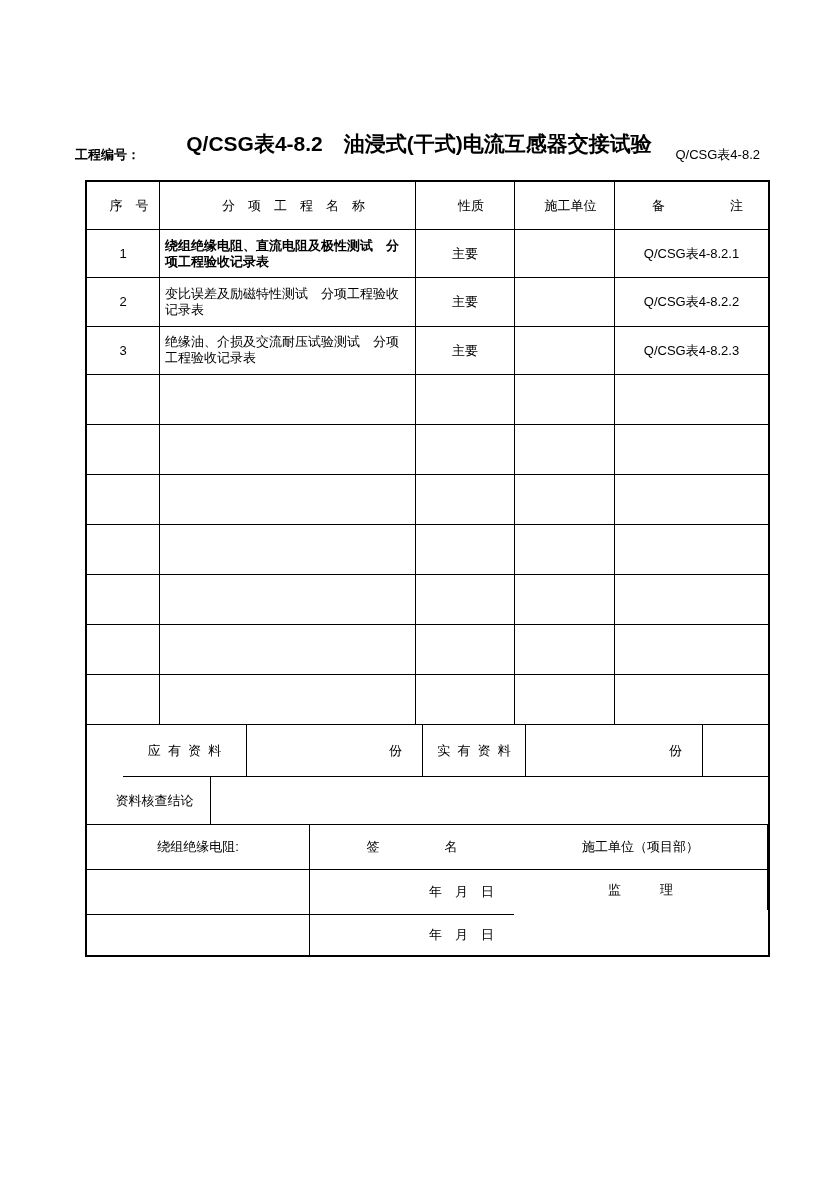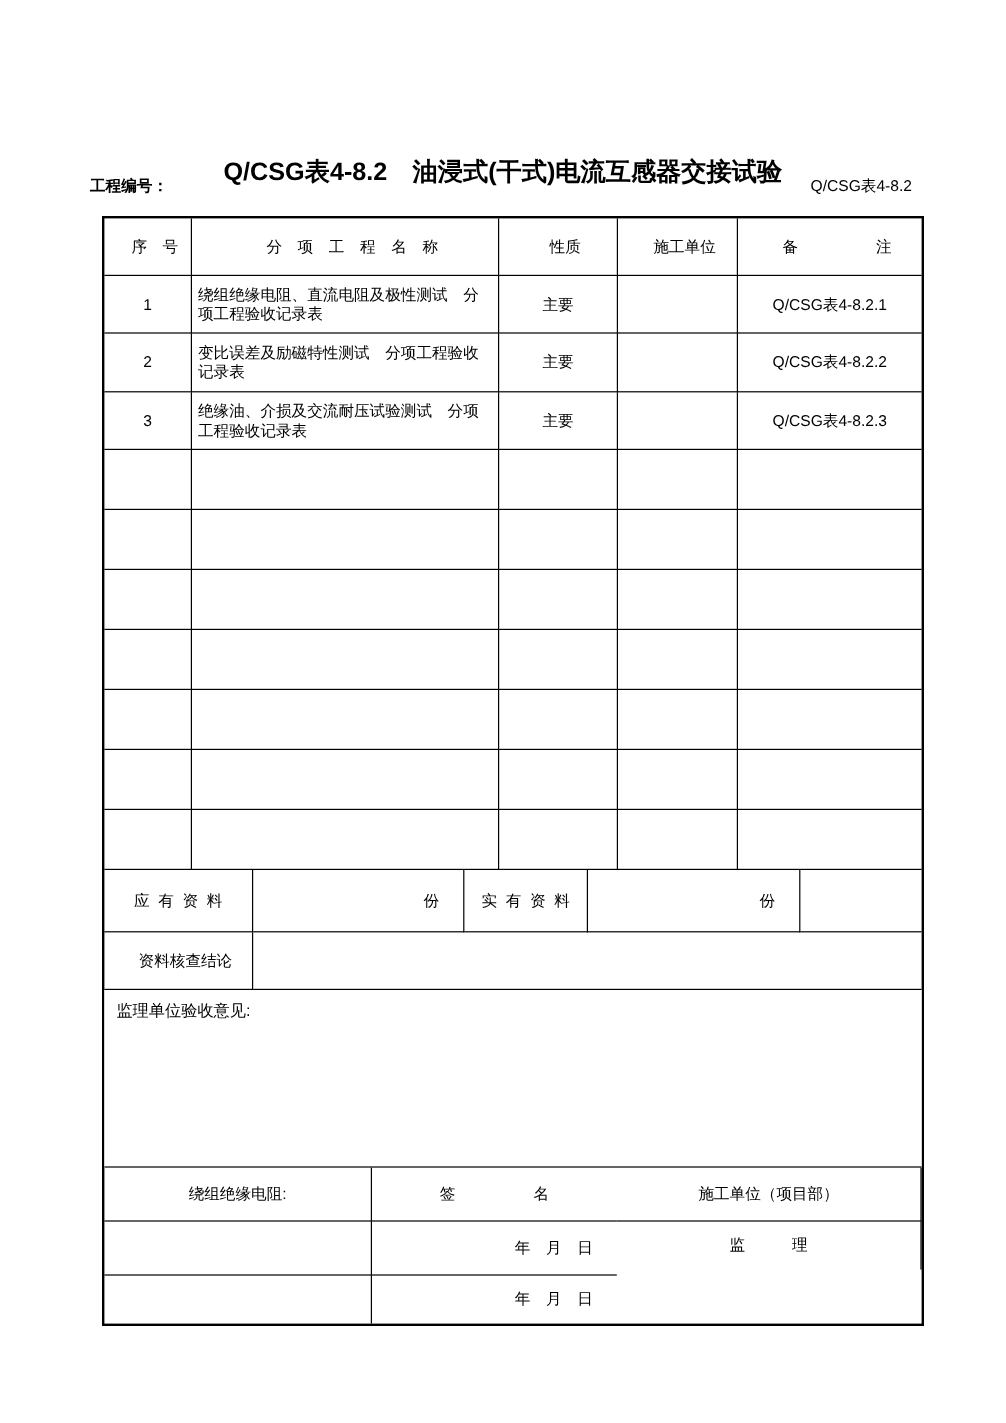--- a/index.html
+++ b/index.html
@@ -7,21 +7,21 @@
         font-family:"Liberation Sans","DejaVu Sans",sans-serif;color:#000;}
   .title{position:absolute;top:81px;left:0;width:838px;text-align:center;
          font-weight:bold;font-size:21px;line-height:25px;white-space:pre-wrap;}
   .meta{position:absolute;top:147px;left:75px;width:685px;display:flex;
         justify-content:space-between;font-size:13px;line-height:16px;}
   .meta-left{font-weight:600;}
   .doc-table{position:absolute;top:180px;left:85px;width:685px;
              border:2px solid #000;box-sizing:border-box;background:#fff;}
   .grid{display:grid;}
   #main-grid{grid-template-columns:73px 256px 99px 100px 1fr;}
-  #docs-grid{grid-template-columns:124px 176px 103px 177px 1fr;}
+  #docs-grid{grid-template-columns:124px 176px 103px 177px 1fr;padding-left:36px;}
   #check-grid{grid-template-columns:124px 1fr;}
   #sign-grid{grid-template-columns:223px 204px 1fr;}
   .cell{border-right:1px solid #000;border-bottom:1px solid #000;
         display:flex;align-items:center;justify-content:center;
         font-size:13px;line-height:16px;text-align:center;
         white-space:pre-wrap;box-sizing:border-box;overflow:hidden;}
   .cell.last{border-right:none;}
   .cell.no-bb{border-bottom:none;}
   .cell.left{justify-content:flex-start;text-align:left;padding:2px 5px;}
   .cell.fill-right{justify-content:flex-end;padding-right:20px;}
@@ -49,31 +49,31 @@
   <div class="doc-table">
 
     <div class="grid" id="main-grid">
       <div class="cell h48">序　号</div>
       <div class="cell h48">分　项　工　程　名　称</div>
       <div class="cell h48">性质</div>
       <div class="cell h48">施工单位</div>
       <div class="cell h48 last">备　　　　　注</div>
 
     <div class="cell " style="height: 48px;">1</div>
-        <div class="cell left" style="height: 48px;">绕组绝缘电阻、直流电阻及极性测试　分项工程验收记录表</div>
+        <div class="cell left" style="height: 48px; font-weight: bold;">绕组绝缘电阻、直流电阻及极性测试　分项工程验收记录表</div>
         <div class="cell " style="height: 48px;">主要</div>
         <div class="cell " style="height: 48px;"></div>
         <div class="cell  last" style="height: 48px;">Q/CSG表4-8.2.1</div>
         <div class="cell " style="height: 49px;">2</div>
         <div class="cell left" style="height: 49px;">变比误差及励磁特性测试　分项工程验收记录表</div>
         <div class="cell " style="height: 49px;">主要</div>
         <div class="cell " style="height: 49px;"></div>
         <div class="cell  last" style="height: 49px;">Q/CSG表4-8.2.2</div>
         <div class="cell " style="height: 48px;">3</div>
-        <div class="cell left" style="height: 48px;">绝缘油、介损及交流耐压试验测试　分项工程验收记录表</div>
+        <div class="cell left" style="height: 48px; font-family: Liberation Mono, monospace;">绝缘油、介损及交流耐压试验测试　分项工程验收记录表</div>
         <div class="cell " style="height: 48px;">主要</div>
         <div class="cell " style="height: 48px;"></div>
         <div class="cell  last" style="height: 48px;">Q/CSG表4-8.2.3</div>
         <div class="cell " style="height: 50px;"></div>
         <div class="cell left" style="height: 50px;"></div>
         <div class="cell " style="height: 50px;"></div>
         <div class="cell " style="height: 50px;"></div>
         <div class="cell  last" style="height: 50px;"></div>
         <div class="cell " style="height: 50px;"></div>
         <div class="cell left" style="height: 50px;"></div>
@@ -113,21 +113,20 @@
       <div class="cell h52">实  有  资  料</div>
       <div class="cell h52 fill-right">份</div>
       <div class="cell h52 last"></div>
     </div>
 
     <div class="grid" id="check-grid">
       <div class="cell h48">资料核查结论</div>
       <div class="cell h48 last"></div>
     </div>
 
-    <div class="supervision">监理单位验收意见:</div>
 
     <div class="grid" id="sign-grid">
       <div class="cell h45">绕组绝缘电阻:</div>
       <div class="cell h45 last">签　　　　　名</div>
 
       <div class="cell h45">施工单位（项目部）</div>
       <div class="cell h45"></div>
       <div class="cell h45 last date">年　月　日</div>
 
       <div class="cell h40 no-bb">监　　　理</div>

